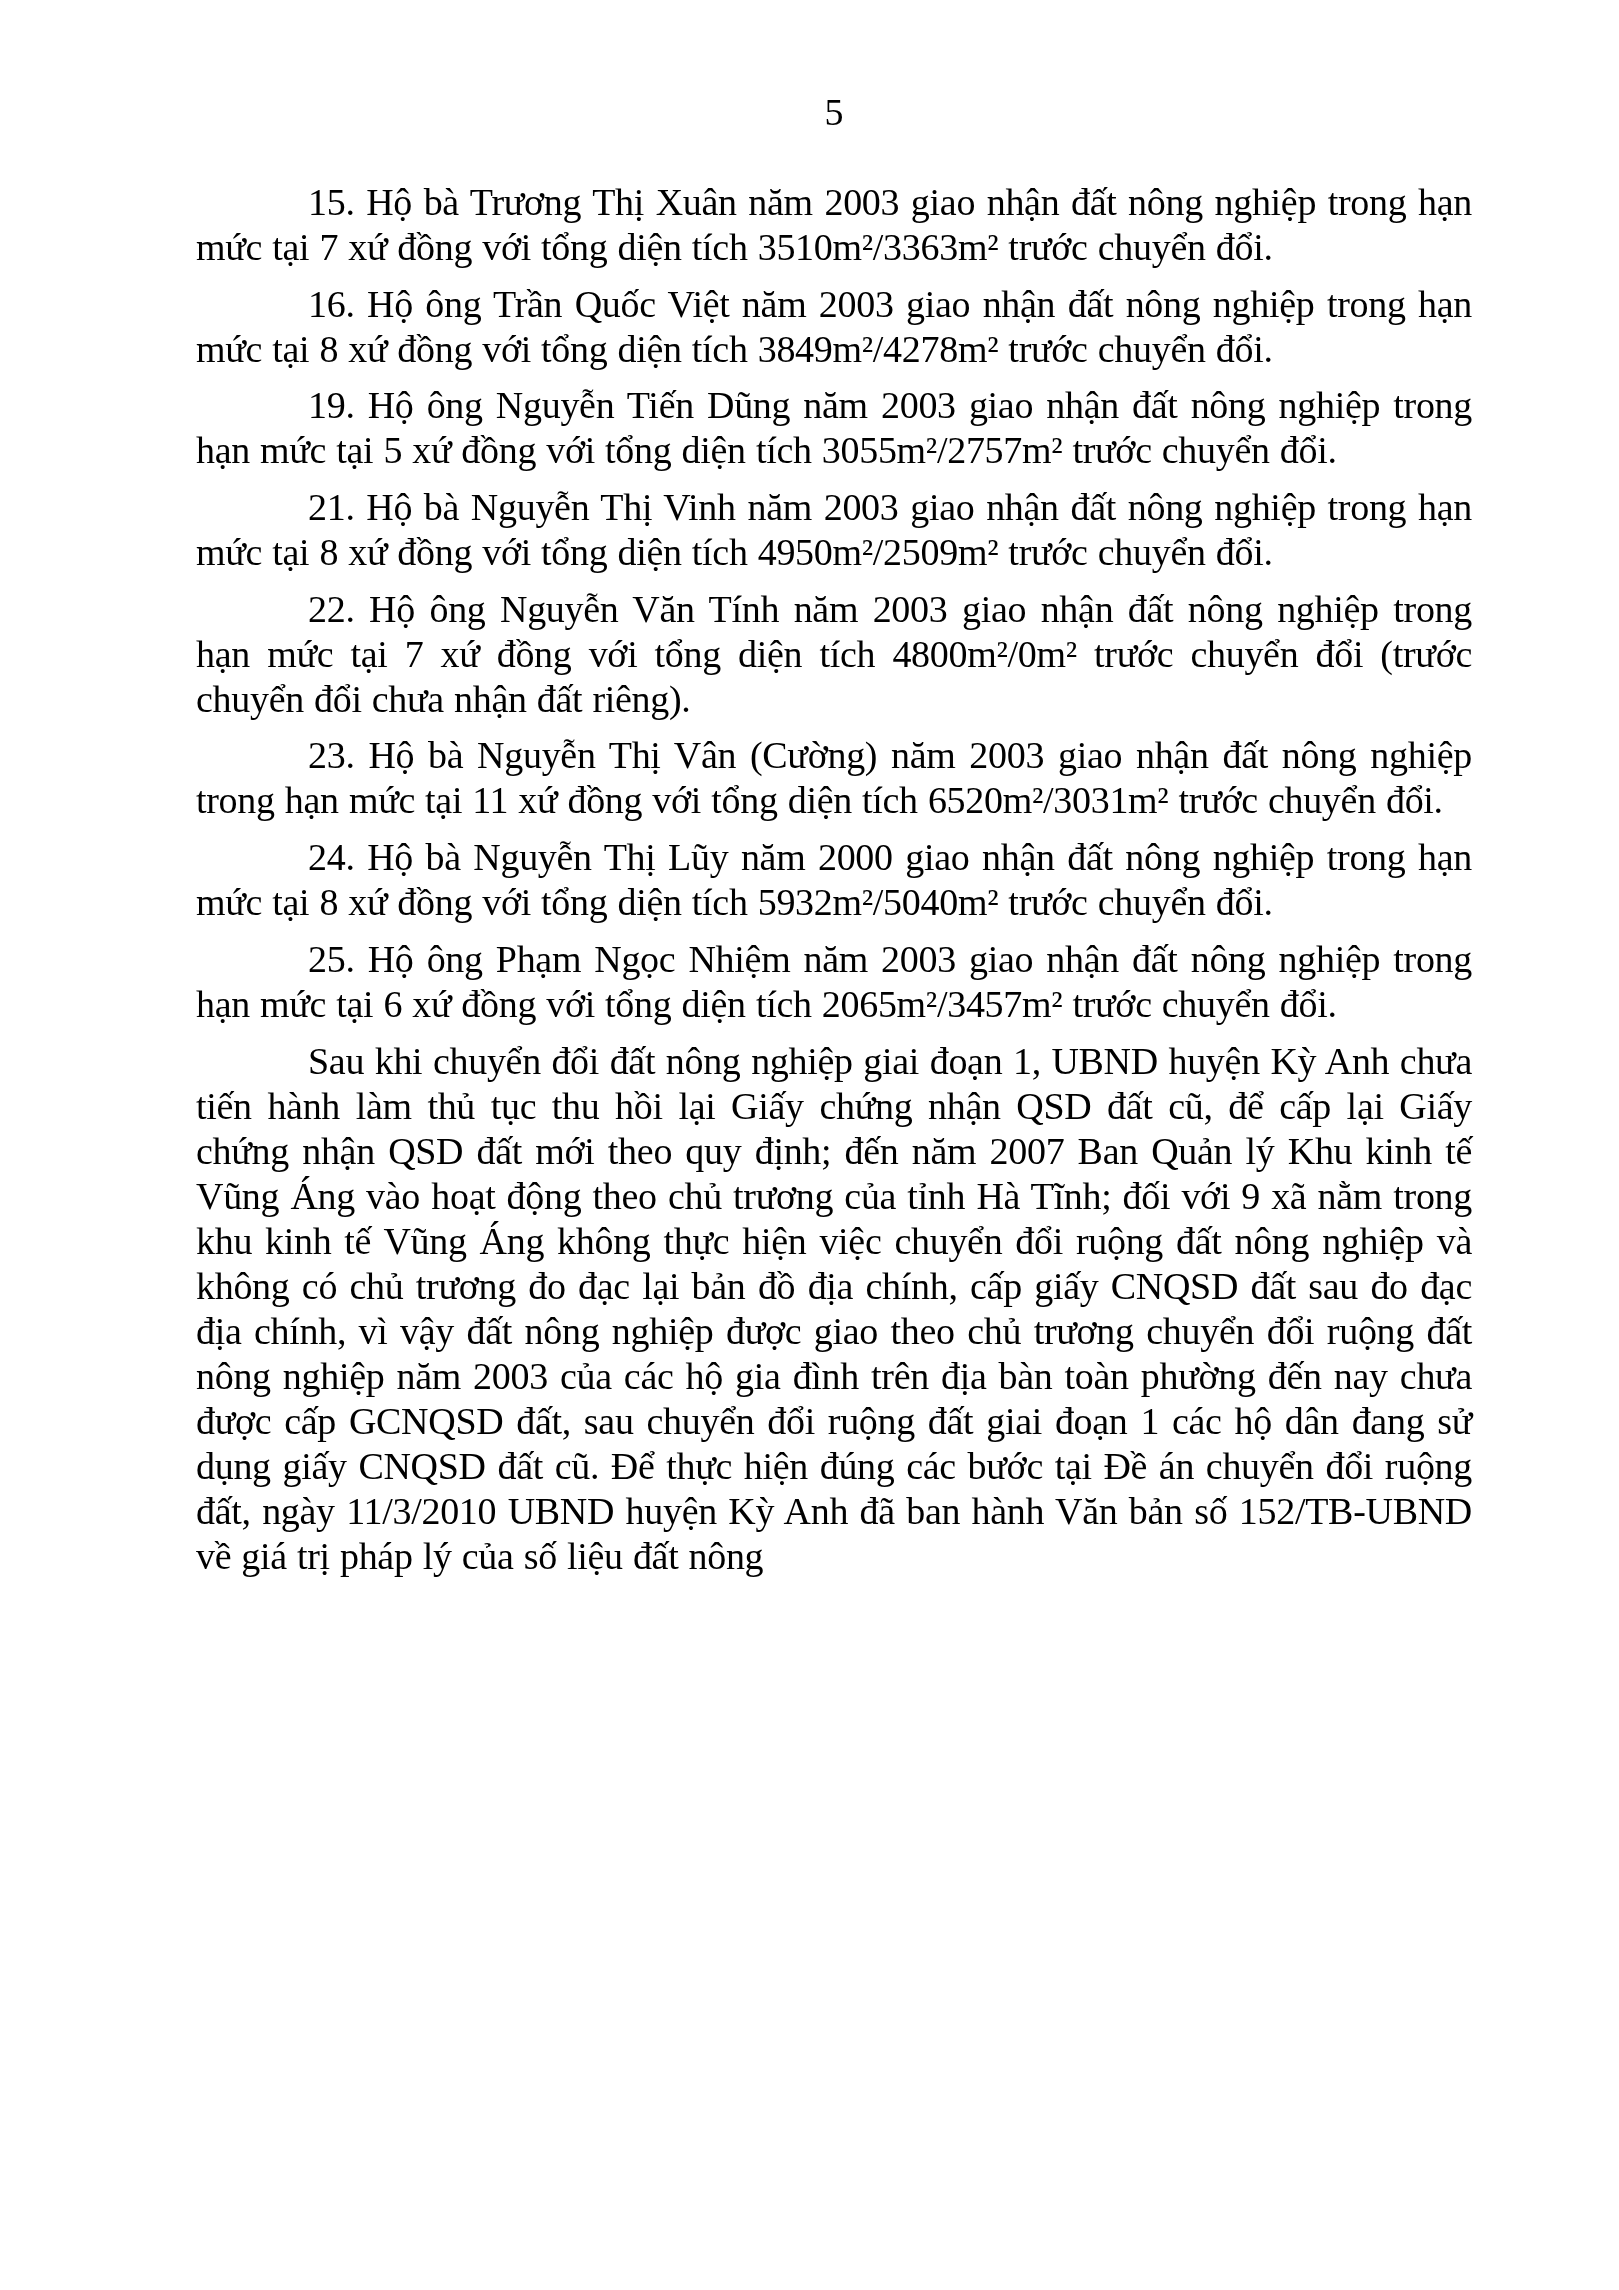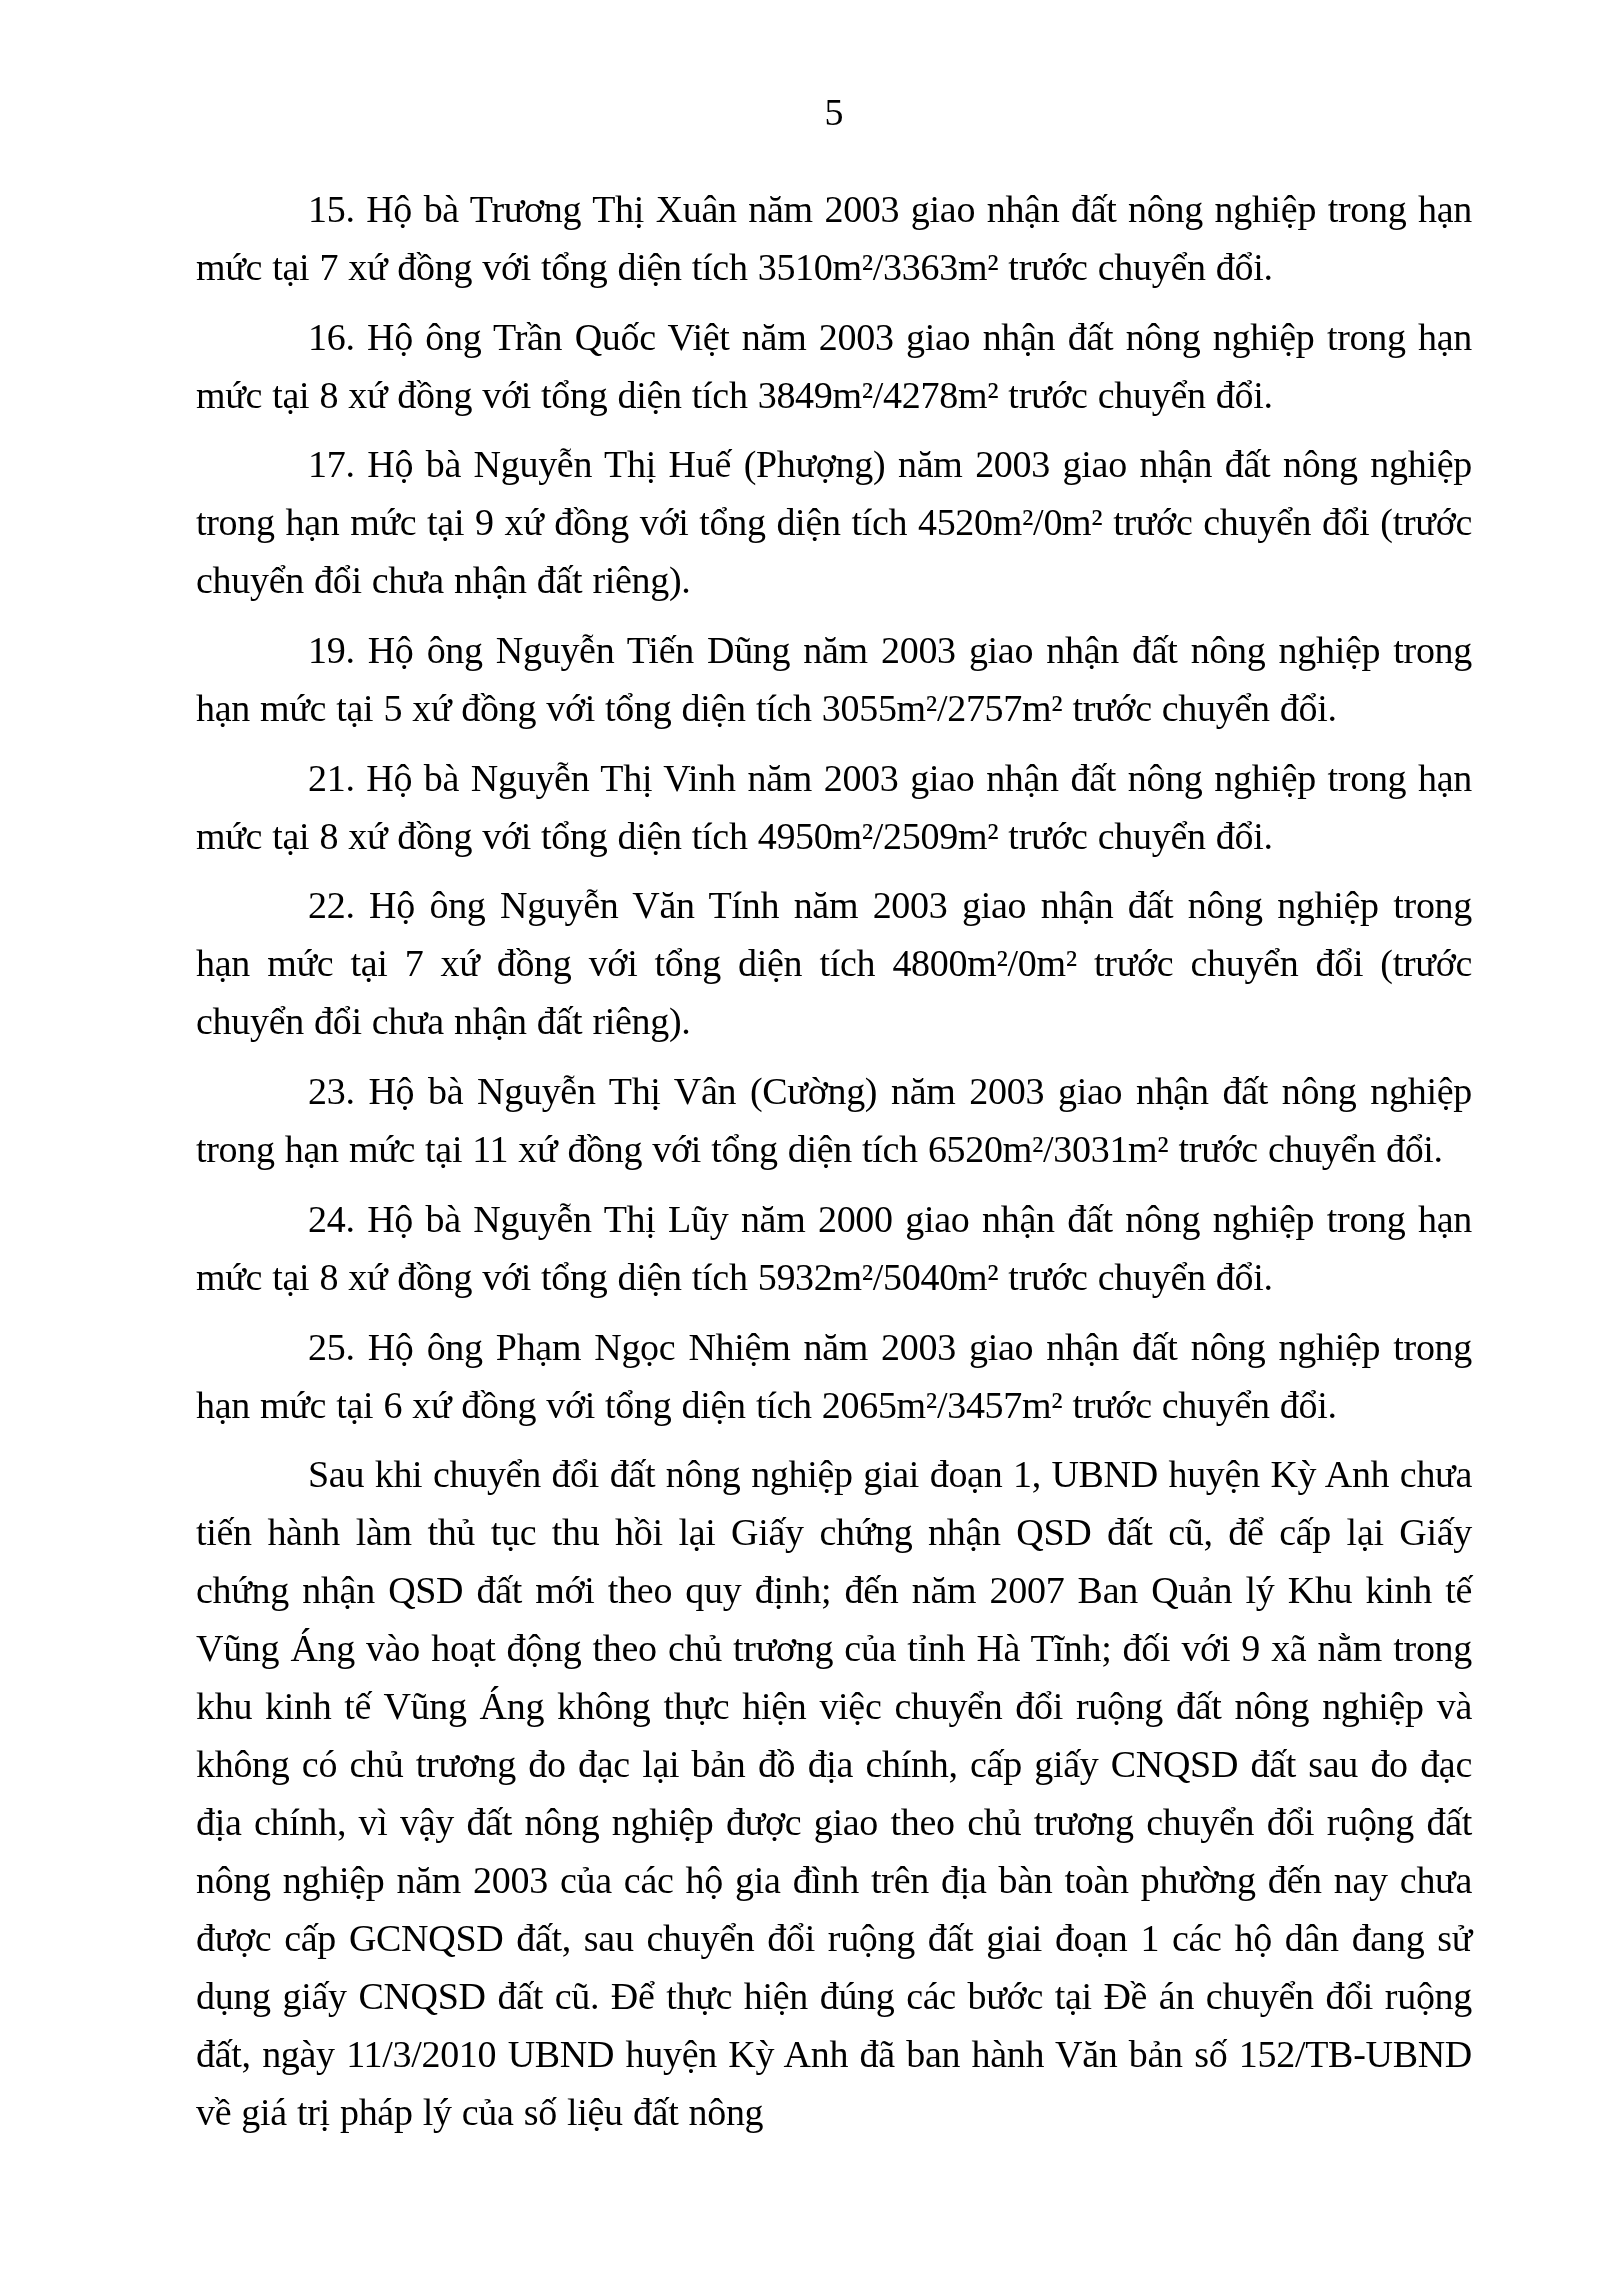--- a/index.html
+++ b/index.html
@@ -24,37 +24,36 @@
   }
   .page-number {
     font-size: 38px;
     line-height: 45px;
     text-align: center;
     text-indent: 0;
     margin: 0 0 45px 0;
   }
   .para {
     font-size: 38px;
-    line-height: 58px;
+    line-height: 45px;
     letter-spacing: -0.3px;
     text-align: justify;
     text-indent: 112px;
     margin: 0 0 11.7px 0;
     word-spacing: 0.9px;
   }
 </style>
 </head>
 <body>
 
 <div class="page">
   <div class="content">
     <div class="page-number">5</div>
     <p class="para">15. Hộ bà Trương Thị Xuân năm 2003 giao nhận đất nông nghiệp trong hạn mức tại 7 xứ đồng với tổng diện tích 3510m²/3363m² trước chuyển đổi.</p>
     <p class="para">16. Hộ ông Trần Quốc Việt năm 2003 giao nhận đất nông nghiệp trong hạn mức tại 8 xứ đồng với tổng diện tích 3849m²/4278m² trước chuyển đổi.</p>
-    <p class="para">17. Hộ bà Nguyễn Thị Huế (Phượng) năm 2003 giao nhận đất nông nghiệp trong hạn mức tại 9 xứ đồng với tổng diện tích 4520m²/0m² trước chuyển đổi (trước chuyển đổi chưa nhận đất riêng).</p>
     <p class="para">19. Hộ ông Nguyễn Tiến Dũng năm 2003 giao nhận đất nông nghiệp trong hạn mức tại 5 xứ đồng với tổng diện tích 3055m²/2757m² trước chuyển đổi.</p>
     <p class="para">21. Hộ bà Nguyễn Thị Vinh năm 2003 giao nhận đất nông nghiệp trong hạn mức tại 8 xứ đồng với tổng diện tích 4950m²/2509m² trước chuyển đổi.</p>
     <p class="para">22. Hộ ông Nguyễn Văn Tính năm 2003 giao nhận đất nông nghiệp trong hạn mức tại 7 xứ đồng với tổng diện tích 4800m²/0m² trước chuyển đổi (trước chuyển đổi chưa nhận đất riêng).</p>
     <p class="para">23. Hộ bà Nguyễn Thị Vân (Cường) năm 2003 giao nhận đất nông nghiệp trong hạn mức tại 11 xứ đồng với tổng diện tích 6520m²/3031m² trước chuyển đổi.</p>
     <p class="para">24. Hộ bà Nguyễn Thị Lũy năm 2000 giao nhận đất nông nghiệp trong hạn mức tại 8 xứ đồng với tổng diện tích 5932m²/5040m² trước chuyển đổi.</p>
     <p class="para">25. Hộ ông Phạm Ngọc Nhiệm năm 2003 giao nhận đất nông nghiệp trong hạn mức tại 6 xứ đồng với tổng diện tích 2065m²/3457m² trước chuyển đổi.</p>
     <p class="para">Sau khi chuyển đổi đất nông nghiệp giai đoạn 1, UBND huyện Kỳ Anh chưa tiến hành làm thủ tục thu hồi lại Giấy chứng nhận QSD đất cũ, để cấp lại Giấy chứng nhận QSD đất mới theo quy định; đến năm 2007 Ban Quản lý Khu kinh tế Vũng Áng vào hoạt động theo chủ trương của tỉnh Hà Tĩnh; đối với 9 xã nằm trong khu kinh tế Vũng Áng không thực hiện việc chuyển đổi ruộng đất nông nghiệp và không có chủ trương đo đạc lại bản đồ địa chính, cấp giấy CNQSD đất sau đo đạc địa chính, vì vậy đất nông nghiệp được giao theo chủ trương chuyển đổi ruộng đất nông nghiệp năm 2003 của các hộ gia đình trên địa bàn toàn phường đến nay chưa được cấp GCNQSD đất, sau chuyển đổi ruộng đất giai đoạn 1 các hộ dân đang sử dụng giấy CNQSD đất cũ. Để thực hiện đúng các bước tại Đề án chuyển đổi ruộng đất, ngày 11/3/2010 UBND huyện Kỳ Anh đã ban hành Văn bản số 152/TB-UBND về giá trị pháp lý của số liệu đất nông</p>
   </div>
 </div>
 

